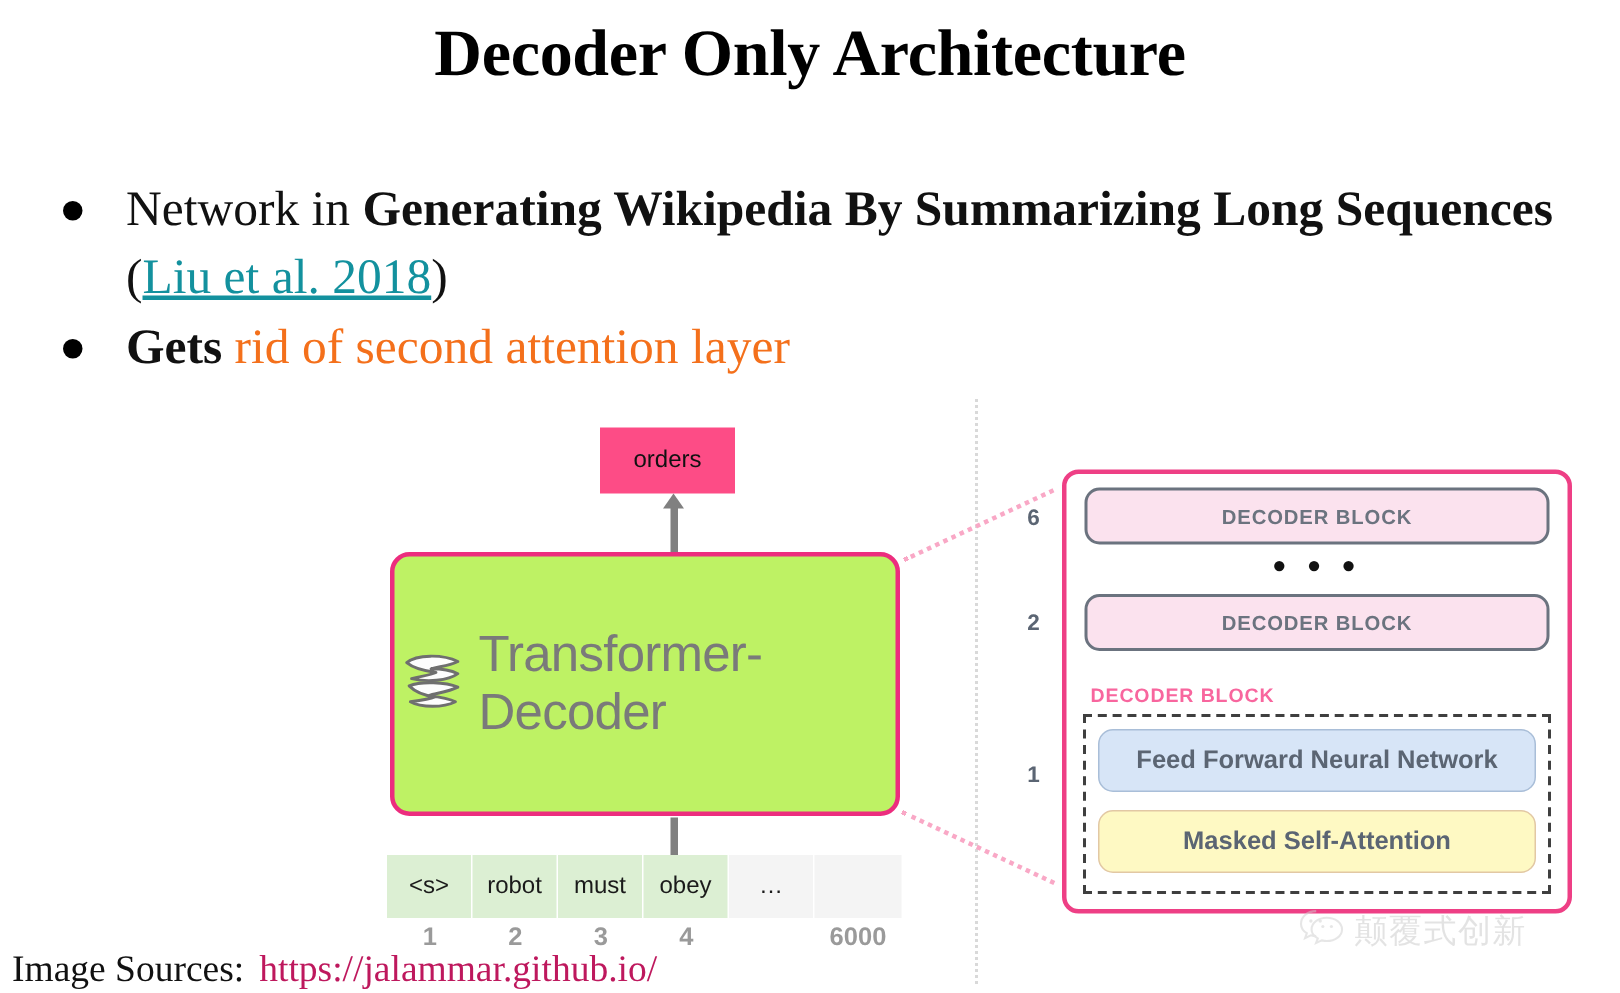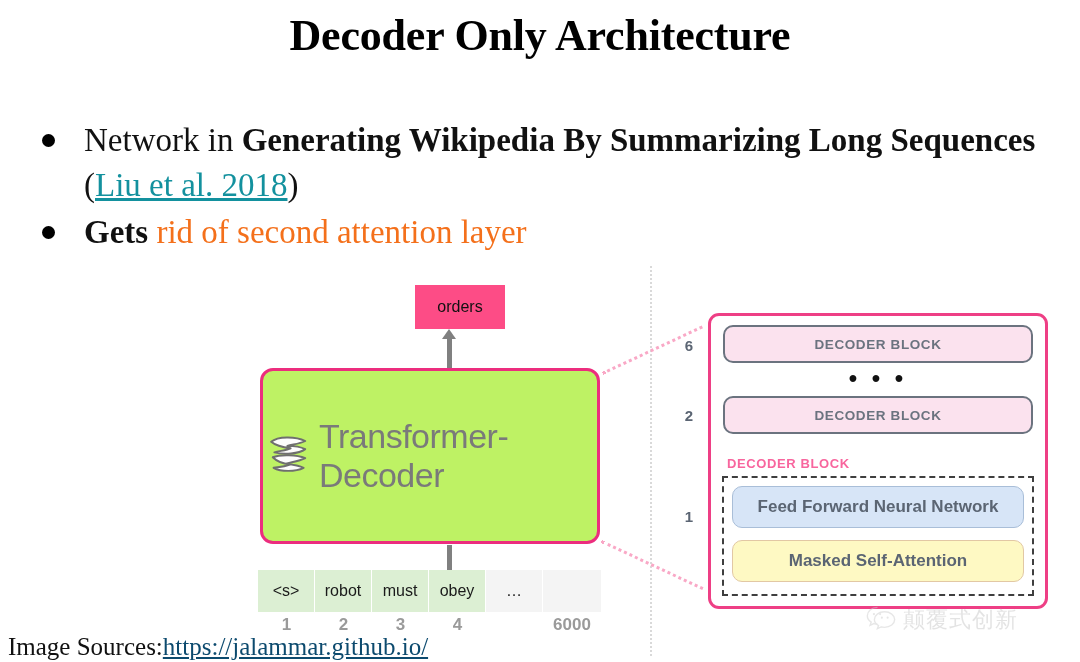--- a/index.html
+++ b/index.html
@@ -74,21 +74,21 @@
     left: 650px;
     top: 266px;
     width: 0px;
     height: 390px;
     border-left: 2px dotted #d9d9d9;
   }
 
   
   .orders-box {
     position: absolute;
-    left: 415px;
+    left: 400px;
     top: 285px;
     width: 90px;
     height: 44px;
     background: #FD4C86;
     display: flex;
     align-items: center;
     justify-content: center;
   }
   .orders-box span {
     font-family: "Liberation Sans", sans-serif;
@@ -321,23 +321,22 @@
   .footer {
     position: absolute;
     left: 8px;
     top: 633px;
     font-family: "Liberation Serif", serif;
     font-size: 25px;
     color: #111111;
     white-space: nowrap;
   }
   .footer .f-link {
-    color: #0c4a6e;
-    text-decoration: underline;
-    margin-left: 0;
+    color: #be185d;
+    margin-left: 10px;
   }
 
   
   .watermark {
     position: absolute;
     left: 866px;
     top: 605px;
     display: flex;
     align-items: center;
     gap: 7px;

